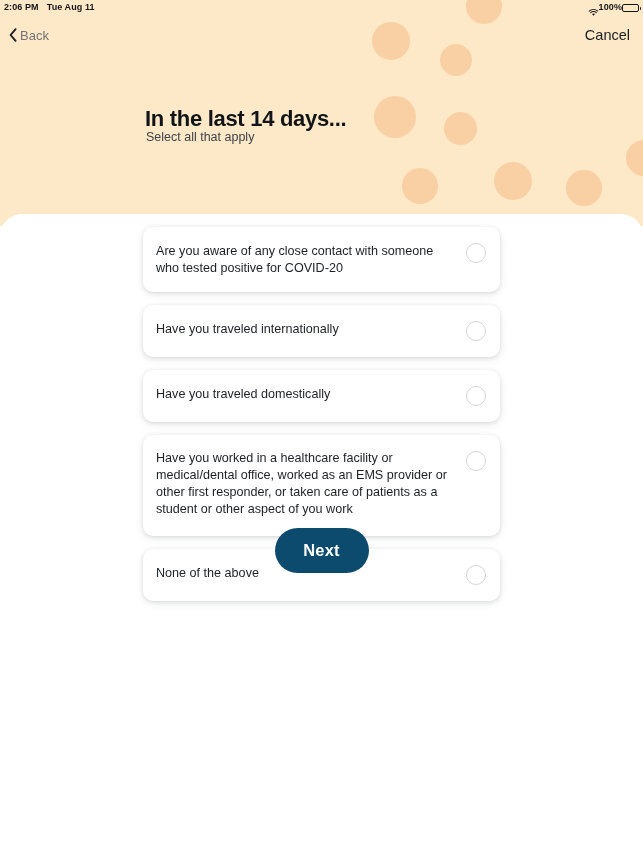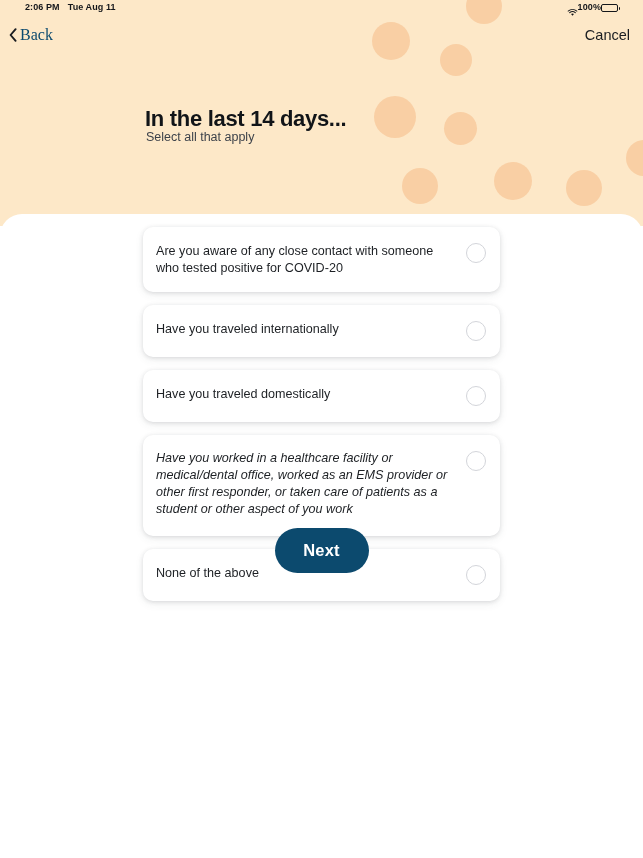--- a/index.html
+++ b/index.html
@@ -43,21 +43,21 @@
   
   .statusbar {
     position: absolute;
     left: 0;
     top: 0;
     width: 643px;
     height: 15px;
     display: flex;
     align-items: center;
     justify-content: space-between;
-    padding: 0 25px;
+    padding: 0 4px;
     box-sizing: border-box;
     z-index: 6;
   }
   .status-left {
     display: flex;
     align-items: center;
     gap: 8px;
   }
   .status-time, .status-date, .status-battery-pct {
     font-size: 9px;
@@ -120,24 +120,23 @@
     align-items: center;
     gap: 3px;
     cursor: pointer;
   }
   .chevron-left {
     display: block;
     width: 8px;
     height: 14px;
   }
   .nav-back-label {
-    font-size: 16px;
-    color: #0c4a6e;
+    font-size: 13px;
+    color: #737373;
     line-height: 1;
-    font-family: Liberation Serif, serif;
   }
   .nav-cancel {
     position: absolute;
     right: 13px;
     top: 0;
     height: 26px;
     display: flex;
     align-items: center;
     font-size: 14.5px;
     color: #1a1d21;
@@ -197,21 +196,20 @@
     box-sizing: border-box;
     padding: 16px 46px 16px 13px;
     min-height: 52px;
     display: flex;
     align-items: flex-start;
     cursor: pointer;
   }
   .question-card.tall {
     padding-top: 15px;
     padding-bottom: 19px;
-    font-style: italic;
   }
   .question-text {
     font-size: 12.6px;
     line-height: 1.33;
     color: #1d2024;
     flex: 1;
   }
   .radio-circle {
     position: absolute;
     right: 14px;

